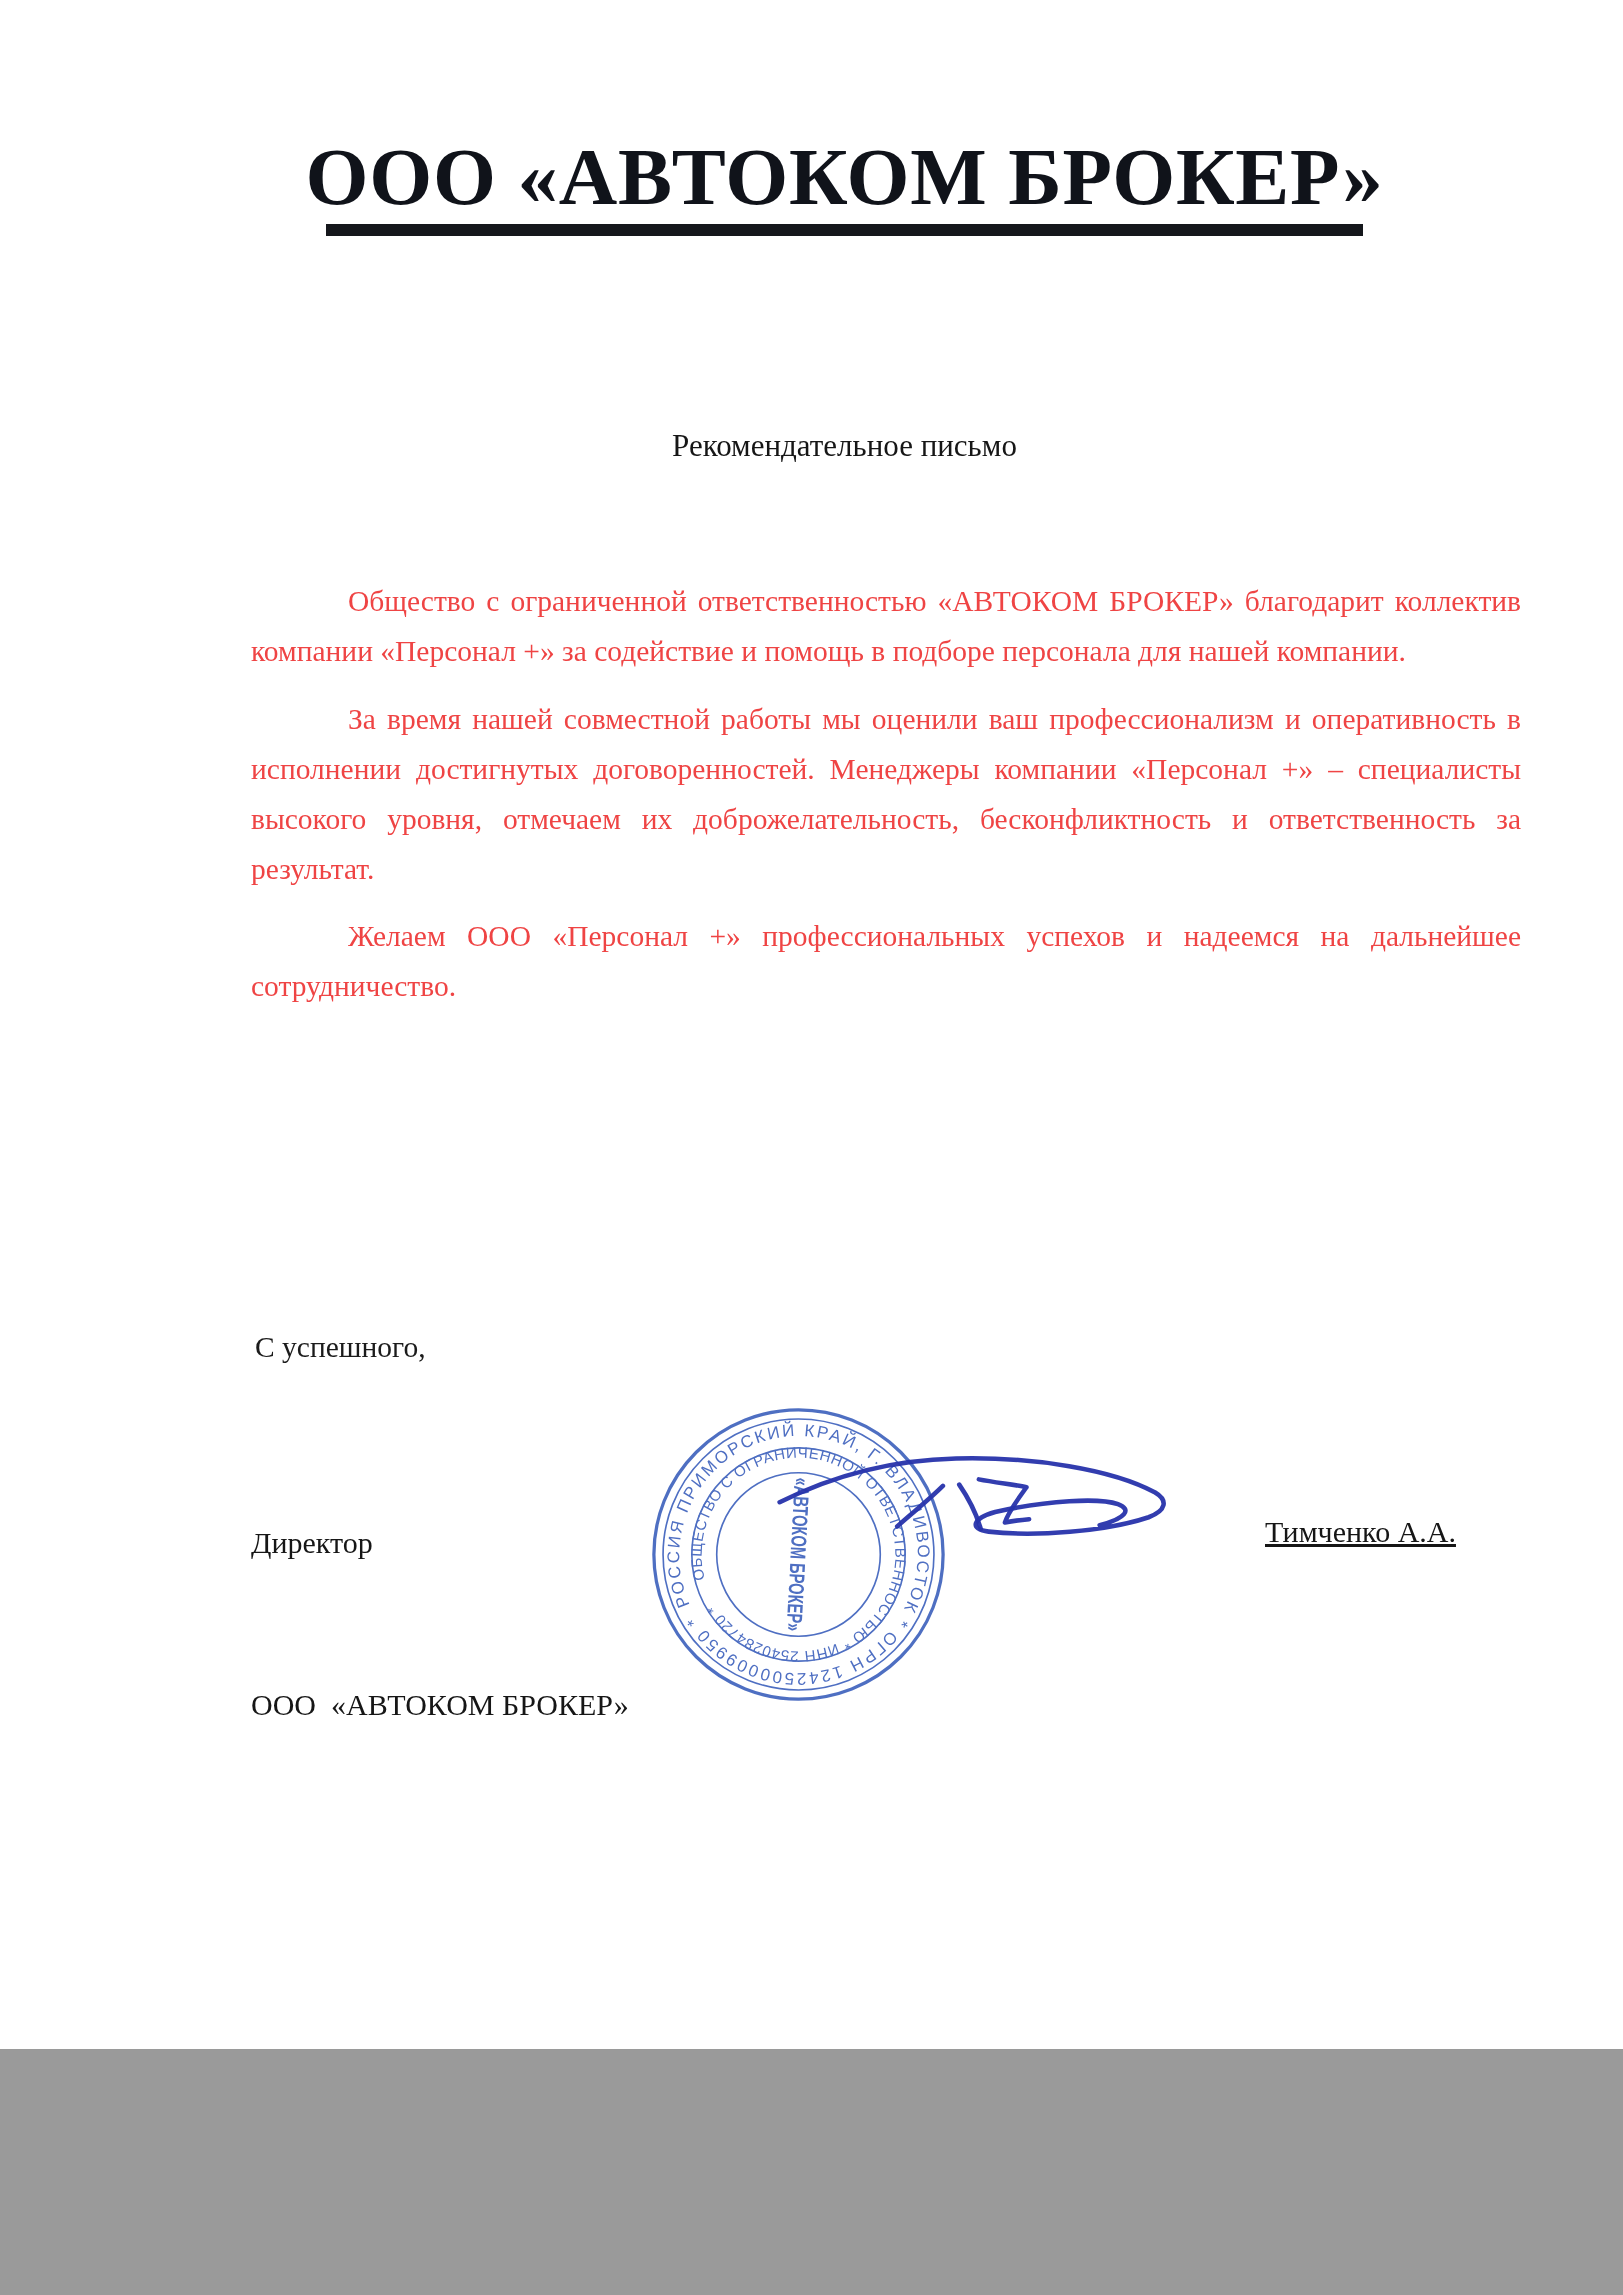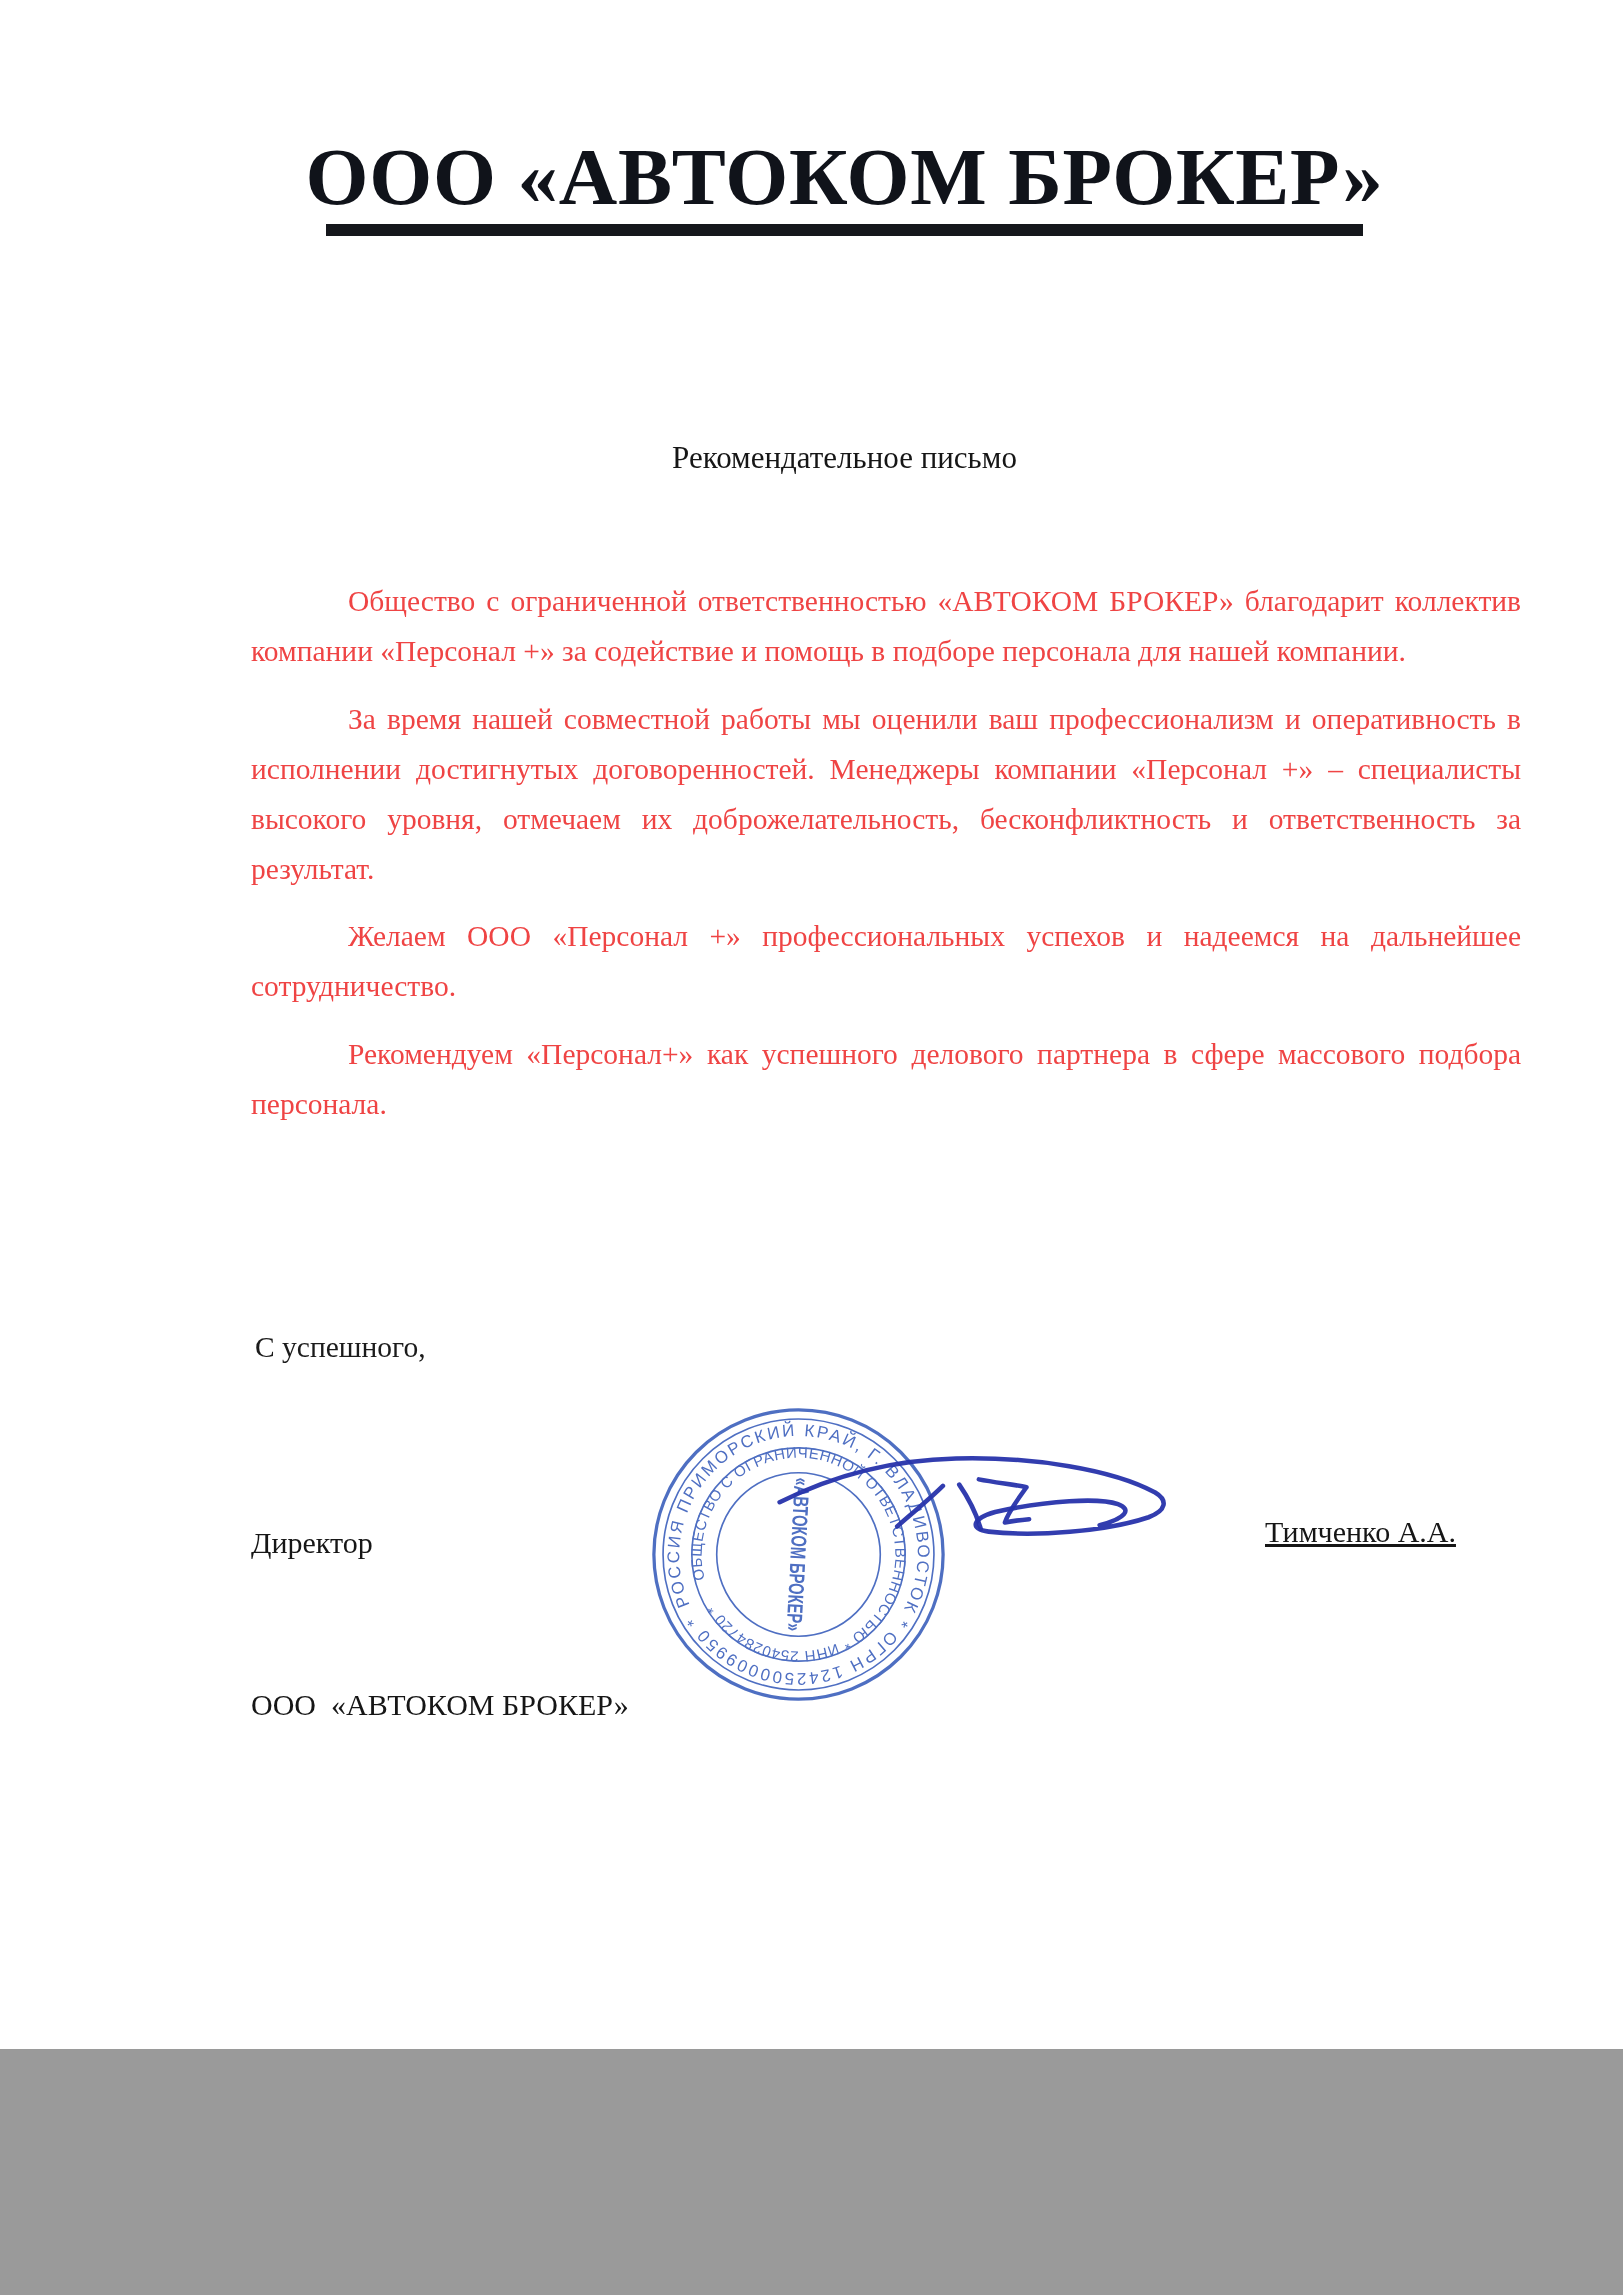--- a/index.html
+++ b/index.html
@@ -28,21 +28,21 @@
     background:#15171c;
     margin:3.9px auto 0 auto;
   }
   .requisites{
     margin-top:22px;
     font-size:24px;line-height:33px;
     color:#141414;
     letter-spacing:0px;
   }
   .letter-title{
-    position:absolute;left:203px;top:440px;width:1283px;
+    position:absolute;left:203px;top:428px;width:1283px;
     text-align:center;
     font-size:31px;
     color:#161616;
   }
   .body-text{
     position:absolute;left:251px;top:576px;width:1270px;
   }
   .body-text p{
     margin:0 0 17.7px 0;
     font-size:29.5px;line-height:50px;
@@ -98,21 +98,20 @@
     <h1 class="company-title">ООО «АВТОКОМ БРОКЕР»</h1>
     <div class="title-underline"></div>
   </div>
 
   <div class="letter-title">Рекомендательное письмо</div>
 
   <div class="body-text">
     <p>Общество с ограниченной ответственностью «АВТОКОМ БРОКЕР» благодарит коллектив компании «Персонал +» за содействие и помощь в подборе персонала для нашей компании.</p>
     <p>За время нашей совместной работы мы оценили ваш профессионализм и оперативность в исполнении достигнутых договоренностей. Менеджеры компании «Персонал +» – специалисты высокого уровня, отмечаем их доброжелательность, бесконфликтность и ответственность за результат.</p>
     <p>Желаем ООО «Персонал +» профессиональных успехов и надеемся на дальнейшее сотрудничество.</p>
-    <p>Рекомендуем «Персонал+» как успешного делового партнера в сфере массового подбора персонала.</p>
   </div>
 
   <div class="closing">С успешного,</div>
 
   <div class="signoff">
     <div>Директор</div>
     <div>ООО  «АВТОКОМ БРОКЕР»</div>
   </div>
 
   <div class="signatory">Тимченко А.А.</div>

